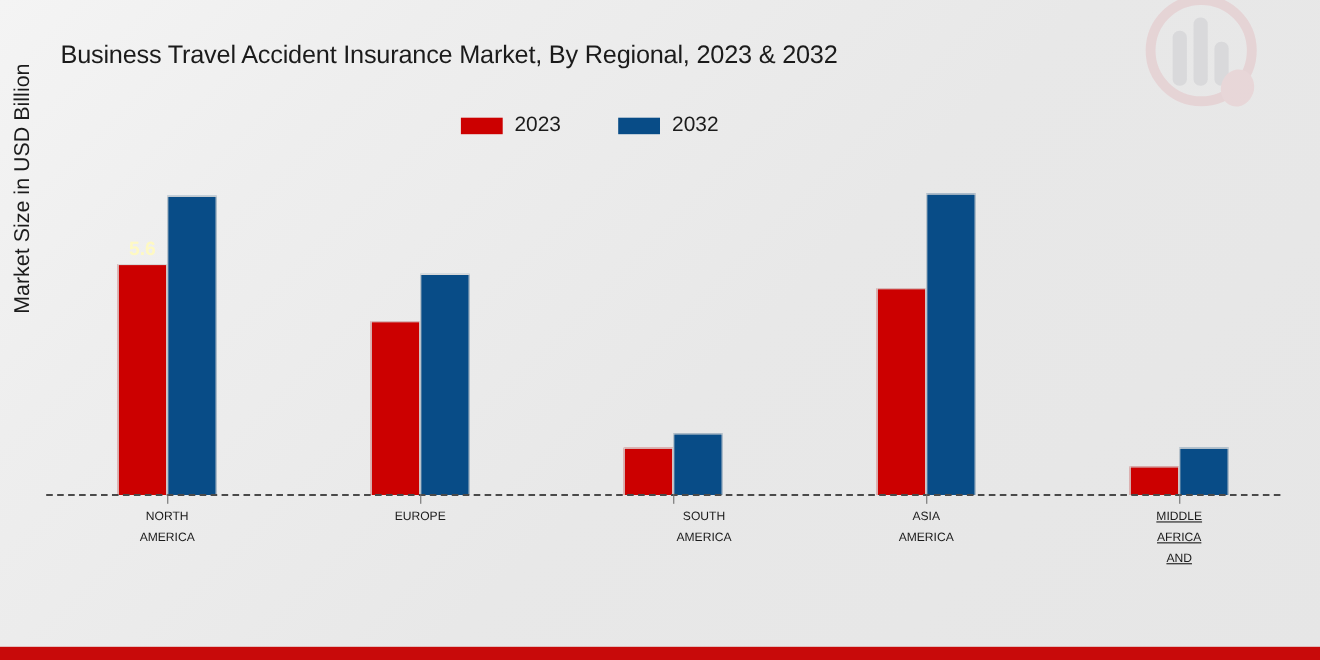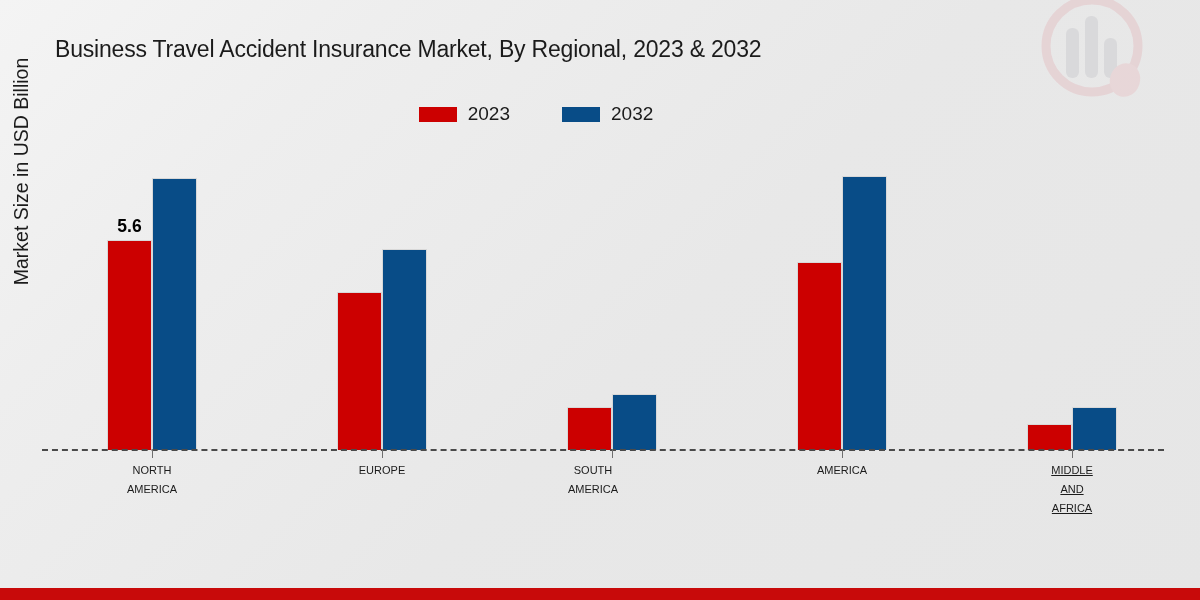--- a/index.html
+++ b/index.html
@@ -127,21 +127,21 @@
   }
   .bar.series-0 { margin-right: 0px; }
 
   .bar-value {
     position: absolute;
     left: 50%;
     transform: translateX(-50%);
     top: -25px;
     font-size: 17.5px;
     font-weight: bold;
-    color: #000000;
+    color: #fef9c3;
     white-space: nowrap;
   }
 
   .tick {
     position: absolute;
     top: 449px;
     width: 1px;
     height: 9px;
     background: #6f6f6f;
   }
@@ -225,31 +225,32 @@
       <div class="tick" style="left: 152px;"></div>
       <div class="cat-label" style="left: 52px;">
         <div>NORTH</div>
         <div>AMERICA</div>
       </div>
       <div class="tick" style="left: 382px;"></div>
       <div class="cat-label" style="left: 282px;">
         <div>EUROPE</div>
       </div>
       <div class="tick" style="left: 612px;"></div>
-      <div class="cat-label" style="left: 493px; text-align: center;">
+      <div class="cat-label" style="left: 540px; text-align: center;">
         <div>SOUTH</div>
         <div>AMERICA</div>
       </div>
       <div class="tick" style="left: 842px;"></div>
       <div class="cat-label" style="left: 742px;">
+        <div>ASIA</div>
         <div>AMERICA</div>
       </div>
       <div class="tick" style="left: 1072px;"></div>
       <div class="cat-label" style="left: 972px; text-decoration: underline;">
         <div>MIDDLE</div>
+        <div>AFRICA</div>
         <div>AND</div>
-        <div>AFRICA</div>
       </div>
     </div>
 
   <div id="footer-band"></div>
 
 </div>
 
 </body></html>

